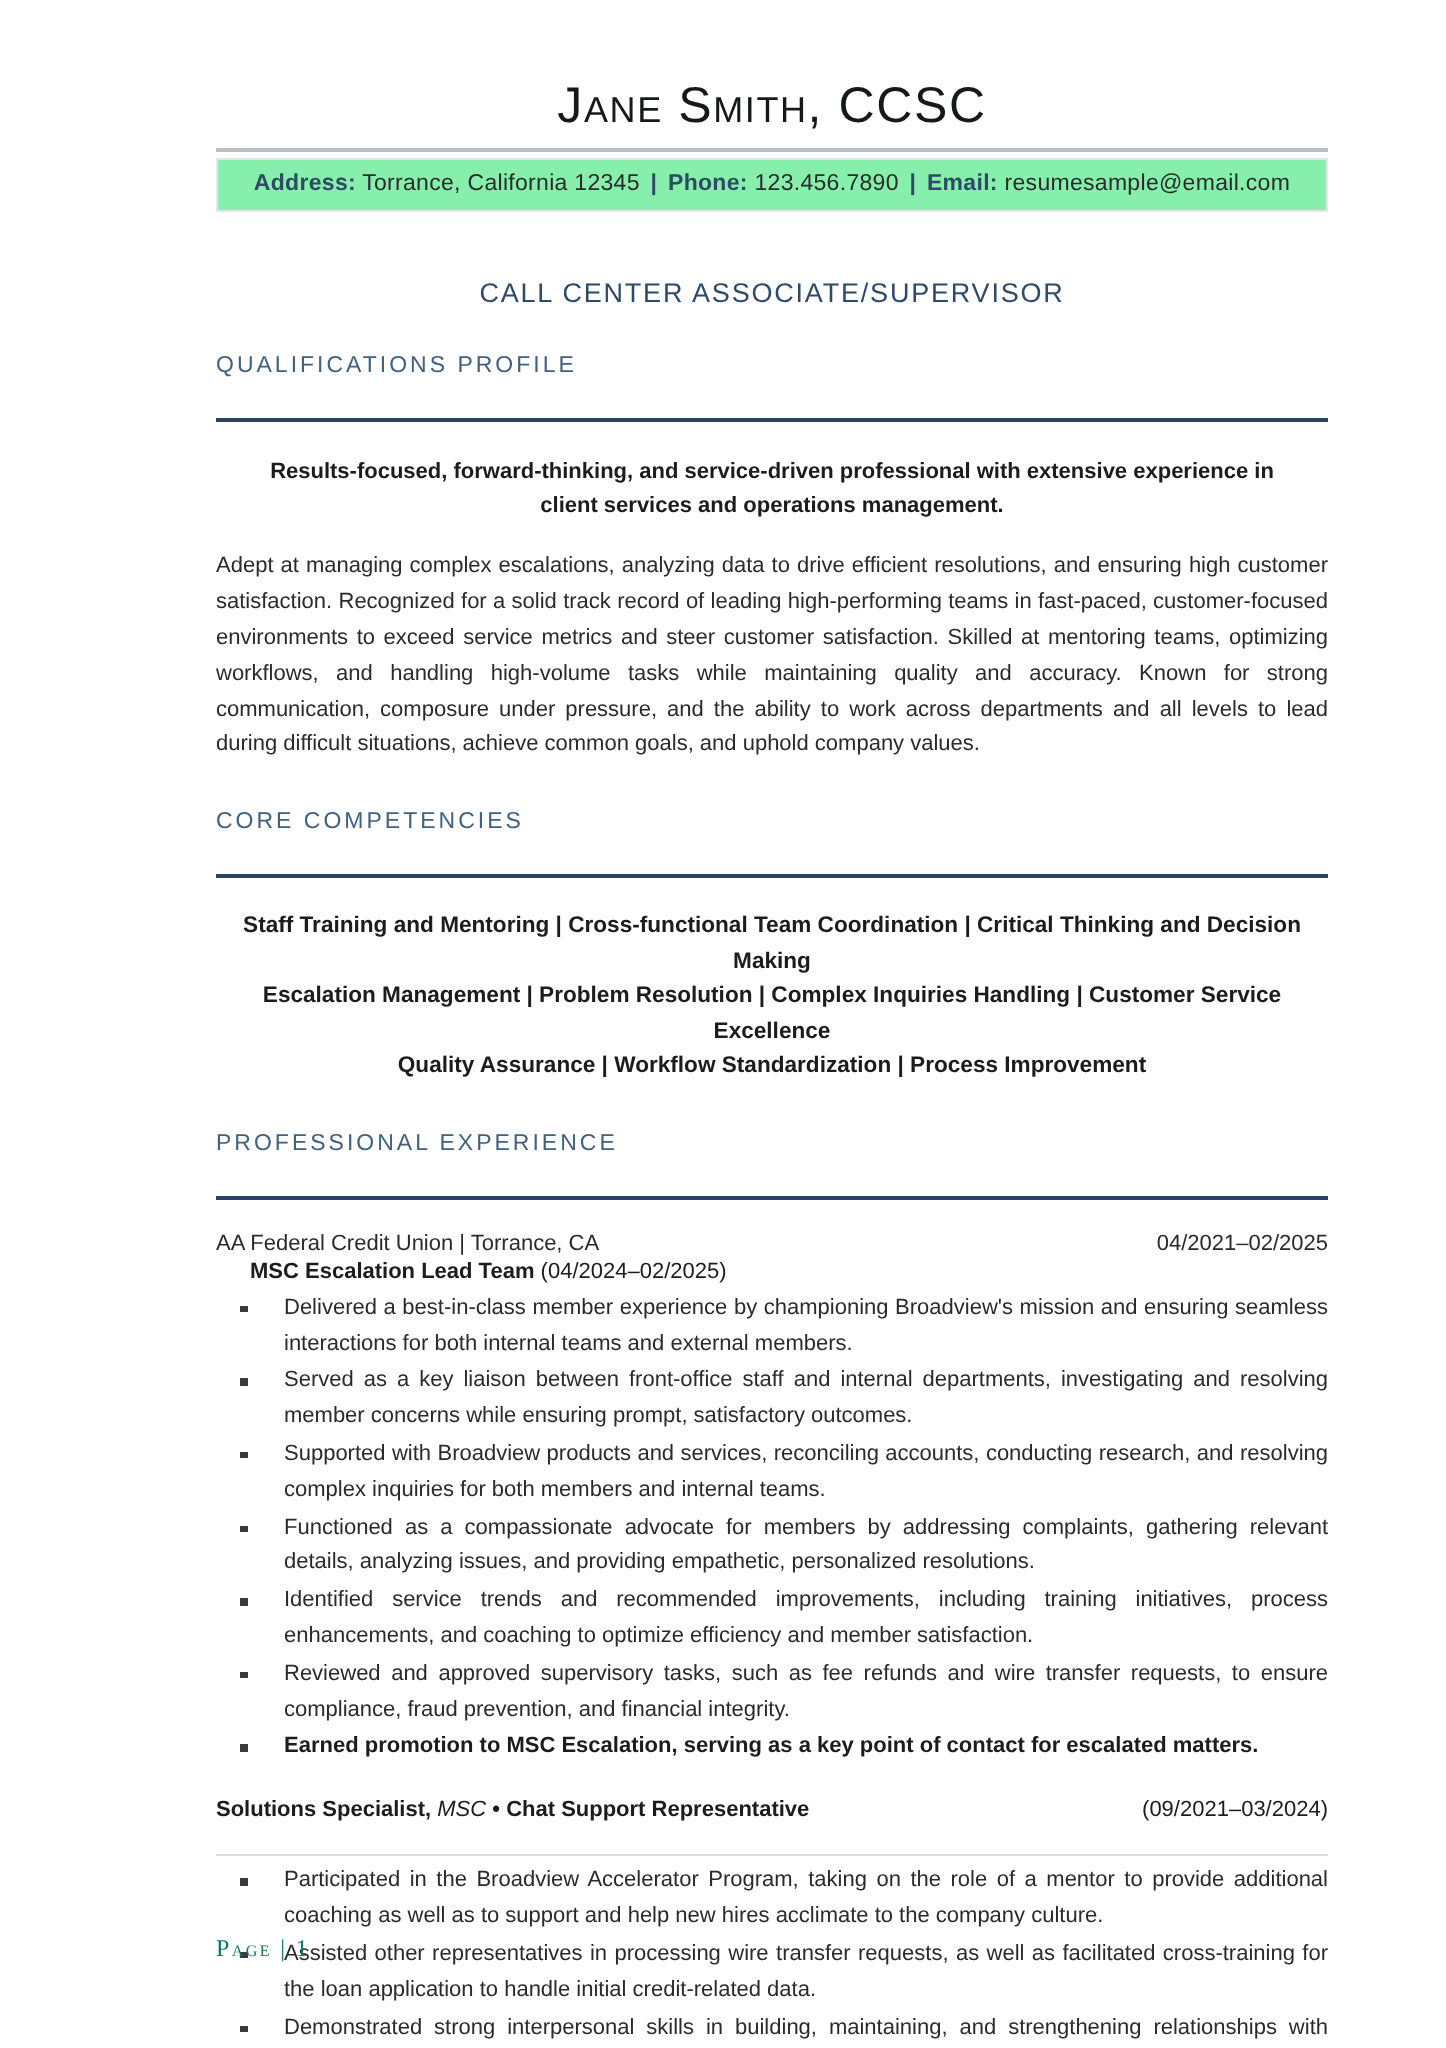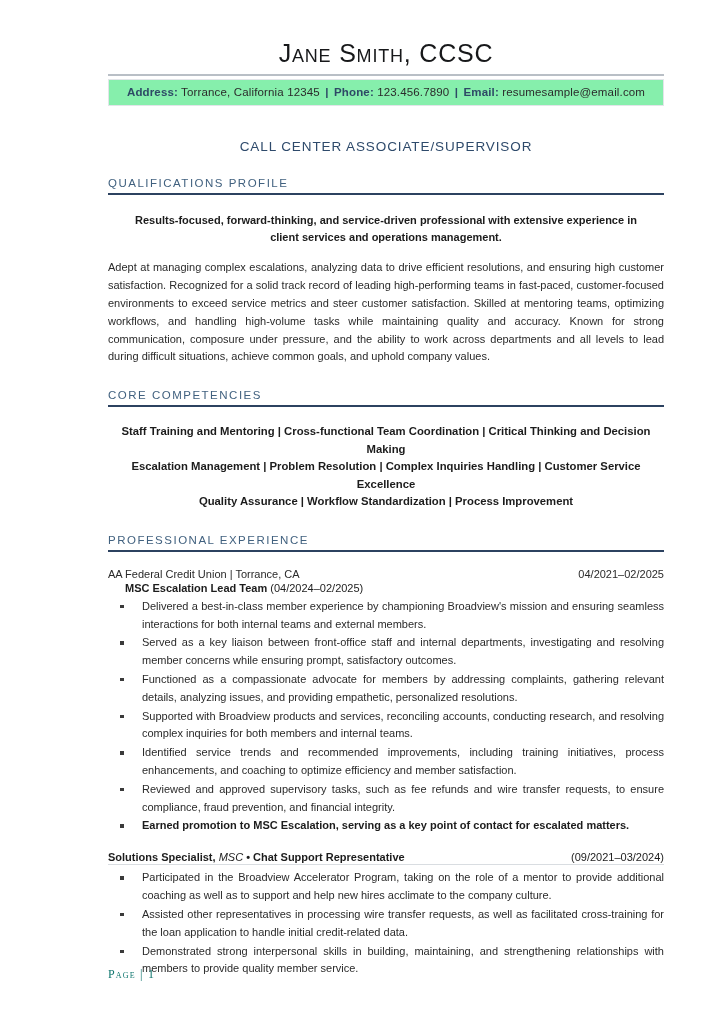--- a/index.html
+++ b/index.html
@@ -71,21 +71,21 @@
     font-weight: 400;
   }
 
   
   .section-head {
     margin-top: 23px;
     font-size: 11.5px;
     color: #41617f;
     letter-spacing: 1.5px;
     font-weight: 400;
-    padding-bottom: 4px;
+    padding-bottom: 20px;
   }
   .section-rule {
     height: 2px;
     background: #2c4260;
     margin-bottom: 2px;
   }
 
   
   .lead {
     margin-top: 17px;
@@ -136,21 +136,21 @@
   .job-sub .role {
     font-weight: bold;
   }
   .role-line {
     display: flex;
     justify-content: space-between;
     align-items: baseline;
     font-size: 11px;
     color: #1c1c1c;
     border-bottom: 1px solid #d9dde1;
-    padding-bottom: 1px;
+    padding-bottom: 16px;
   }
   .role-line .role {
     font-weight: bold;
   }
   .role-line .role .italic {
     font-style: italic;
     font-weight: normal;
   }
 
   ul.bullets {
@@ -236,22 +236,22 @@
       <span>AA Federal Credit Union | Torrance, CA</span>
       <span>04/2021–02/2025</span>
     </div>
     <div class="job-sub">
       <span class="role">MSC Escalation Lead Team</span>
       <span>(04/2024–02/2025)</span>
     </div>
     <ul class="bullets">
       <li>Delivered a best-in-class member experience by championing Broadview's mission and ensuring seamless interactions for both internal teams and external members.</li>
       <li>Served as a key liaison between front-office staff and internal departments, investigating and resolving member concerns while ensuring prompt, satisfactory outcomes.</li>
+      <li>Supported with Broadview products and services, reconciling accounts, conducting research, and resolving complex inquiries for both members and internal teams.</li>
       <li>Functioned as a compassionate advocate for members by addressing complaints, gathering relevant details, analyzing issues, and providing empathetic, personalized resolutions.</li>
-      <li>Supported with Broadview products and services, reconciling accounts, conducting research, and resolving complex inquiries for both members and internal teams.</li>
       <li>Identified service trends and recommended improvements, including training initiatives, process enhancements, and coaching to optimize efficiency and member satisfaction.</li>
       <li>Reviewed and approved supervisory tasks, such as fee refunds and wire transfer requests, to ensure compliance, fraud prevention, and financial integrity.</li>
       <li class="bold">Earned promotion to MSC Escalation, serving as a key point of contact for escalated matters.</li>
     </ul>
   </div>
 
   <div class="job">
     <div class="role-line">
       <span class="role"><span>Solutions Specialist,</span> <span class="italic">MSC</span> <span>• Chat Support Representative</span></span>
       <span>(09/2021–03/2024)</span>

